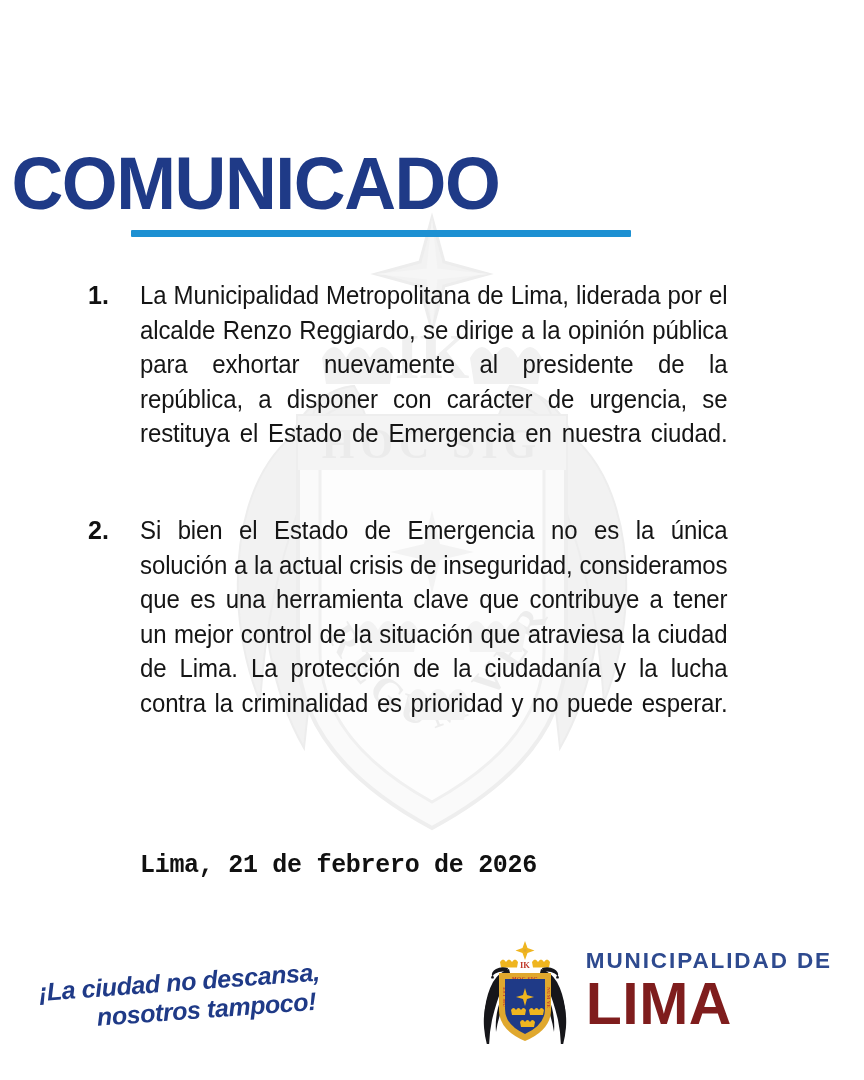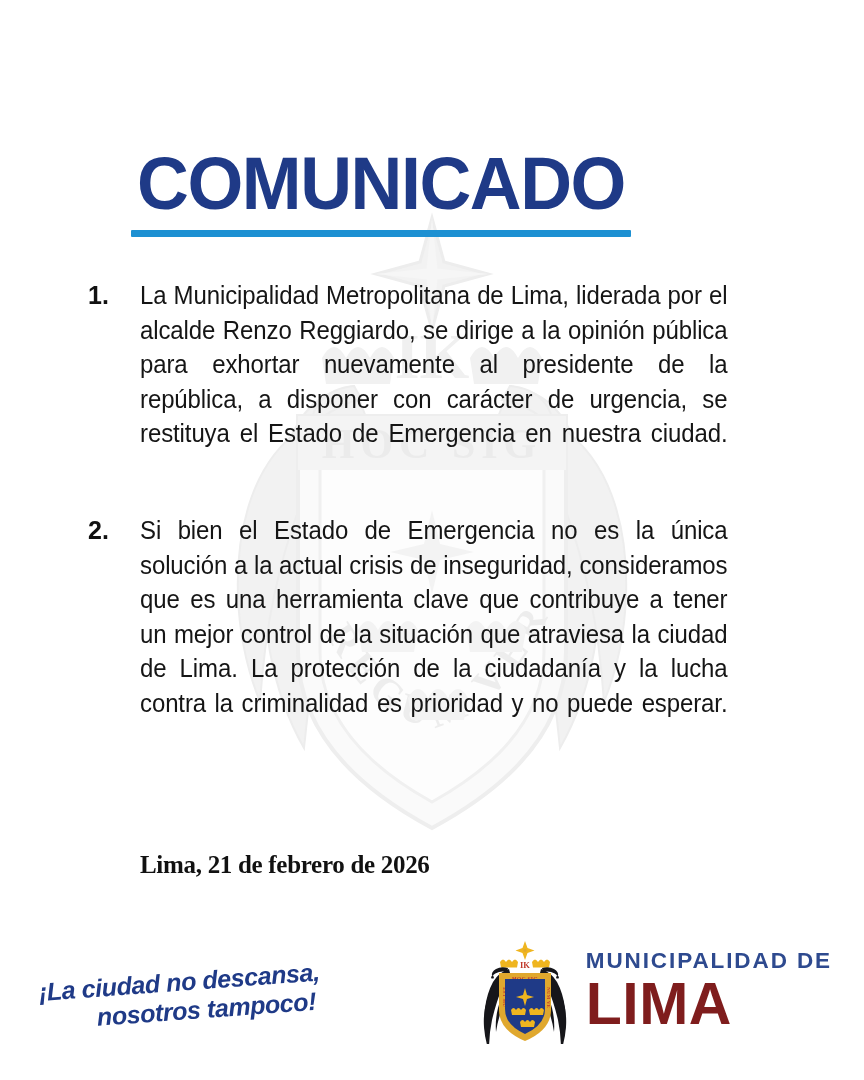--- a/index.html
+++ b/index.html
@@ -30,21 +30,20 @@
     pointer-events: none;
   }
   .watermark svg { display: block; width: 100%; height: 100%; }
 
   
   .header {
     position: absolute;
     top: 148px;
     left: 0;
     width: 762px;
-    text-align: center;
     z-index: 2;
   }
   .title {
     font-family: "Liberation Sans", "DejaVu Sans", sans-serif;
     font-size: 74px;
     font-weight: bold;
     letter-spacing: -1.5px;
     color: #1f3a87;
     line-height: 0.98;
     margin: 0;
@@ -104,21 +103,21 @@
   
   .dateline {
     position: absolute;
     top: 851px;
     left: 140px;
     font-size: 25px;
     font-weight: bold;
     color: #111111;
     letter-spacing: -0.3px;
     z-index: 2;
-    font-family: Liberation Serif, serif;
+    font-family: Liberation Mono, monospace;
   }
 
   
   .slogan {
     position: absolute;
     left: 40px;
     top: 978px;
     z-index: 3;
     transform: rotate(-4.2deg);
     transform-origin: left center;

